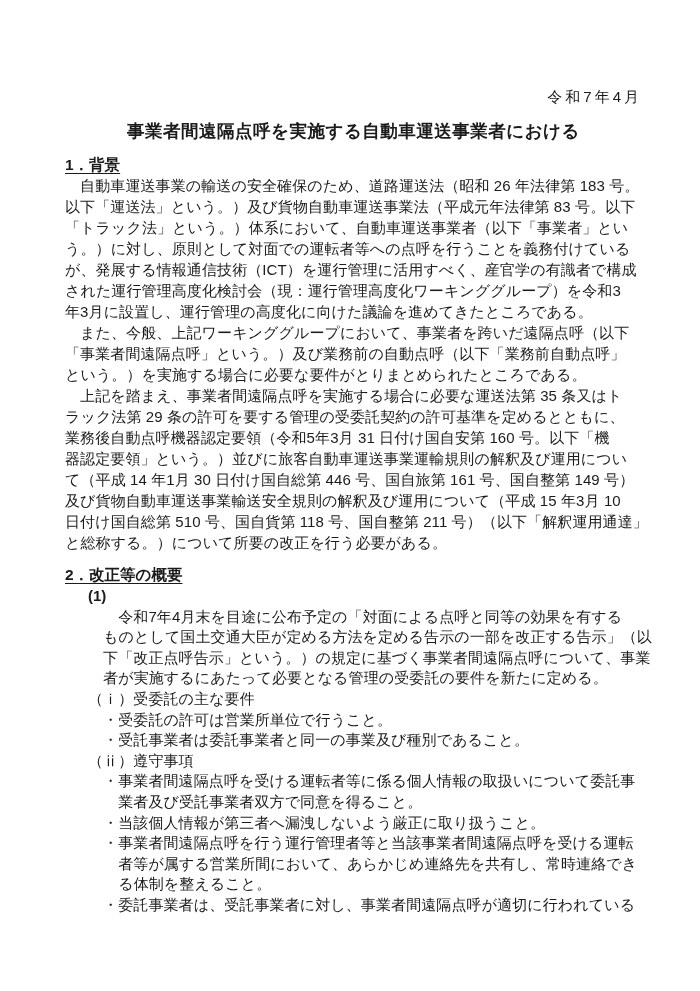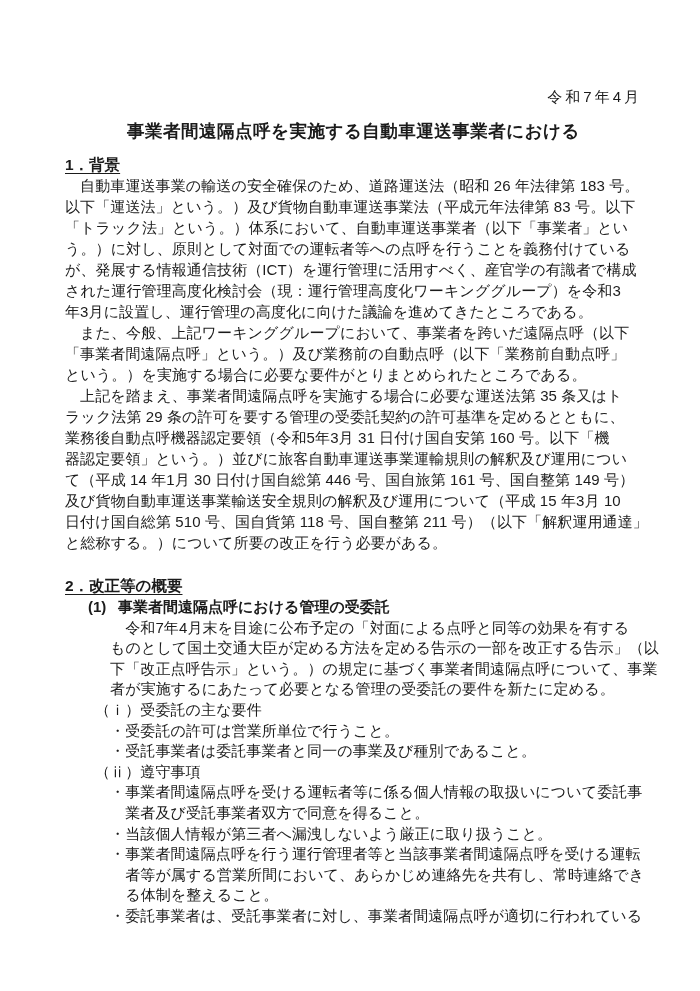--- a/index.html
+++ b/index.html
@@ -46,21 +46,21 @@
   
   .sec-heading {
     margin-top: 12px;
     font-size: 15.5px;
     font-weight: bold;
     line-height: 20px;
     text-decoration: underline;
     text-underline-offset: 3px;
   }
   .sec-heading.second {
-    margin-top: 23px;
+    margin-top: 12px;
   }
   
   .doc-lines {
     white-space: pre;
     font-size: 15px;
     line-height: 21px;
     letter-spacing: 0.1px;
   }
   .doc-lines.sec2 {
     line-height: 20.6px;
@@ -71,21 +71,21 @@
     font-size: 15px;
     font-weight: bold;
     line-height: 20.6px;
     display: flex;
   }
   .sub-heading .num {
     width: 30px;
     flex: none;
   }
   .indent-block {
-    margin-left: 30px;
+    margin-left: 23px;
   }
 </style>
 </head>
 <body>
 
 <div class="page">
 
   <div class="header-meta">
     <div class="date">令和7年4月</div>
   </div>
@@ -112,21 +112,20 @@
 器認定要領」という。）並びに旅客自動車運送事業運輸規則の解釈及び運用につい
 て（平成 14 年1月 30 日付け国自総第 446 号、国自旅第 161 号、国自整第 149 号）
 及び貨物自動車運送事業輸送安全規則の解釈及び運用について（平成 15 年3月 10
 日付け国自総第 510 号、国自貨第 118 号、国自整第 211 号）（以下「解釈運用通達」
 と総称する。）について所要の改正を行う必要がある。</div>
 
   <div class="sec-heading second">2．改正等の概要</div>
 
   <div class="sub-heading">
     <span class="num">(1)</span>
-    <span>事業者間遠隔点呼における管理の受委託</span>
   </div>
 
   <div class="doc-lines sec2 indent-block">　　令和7年4月末を目途に公布予定の「対面による点呼と同等の効果を有する
 　ものとして国土交通大臣が定める方法を定める告示の一部を改正する告示」（以
 　下「改正点呼告示」という。）の規定に基づく事業者間遠隔点呼について、事業
 　者が実施するにあたって必要となる管理の受委託の要件を新たに定める。</div>
 
   <div class="doc-lines sec2 indent-block">（ｉ）受委託の主な要件
 　・受委託の許可は営業所単位で行うこと。
 　・受託事業者は委託事業者と同一の事業及び種別であること。

